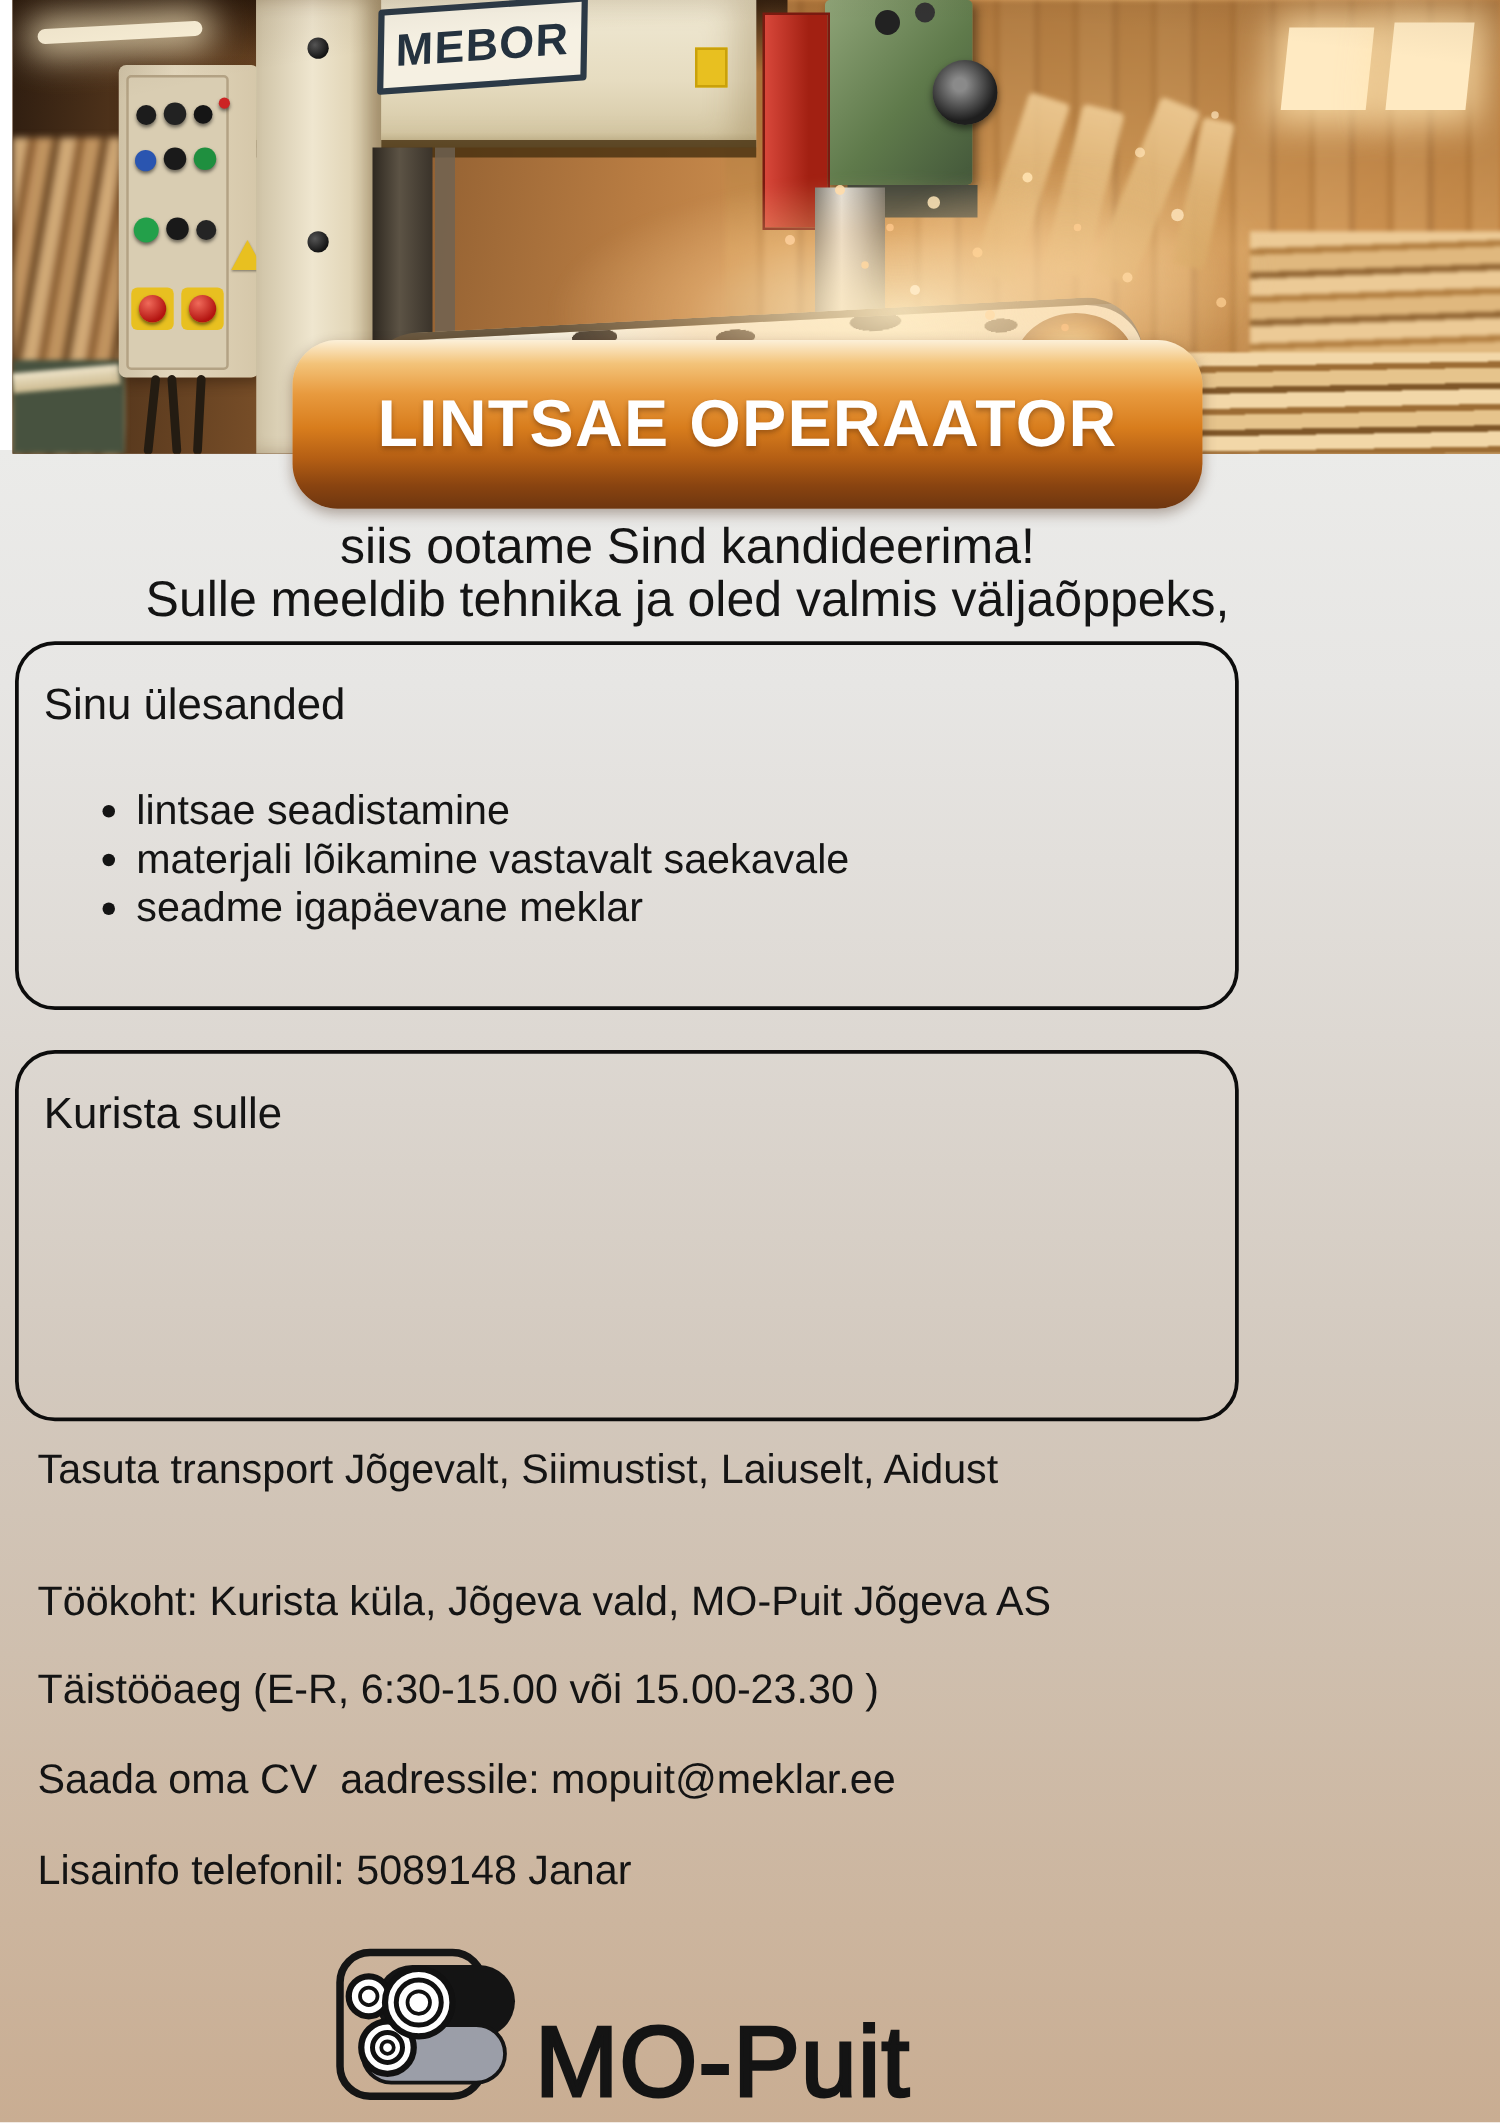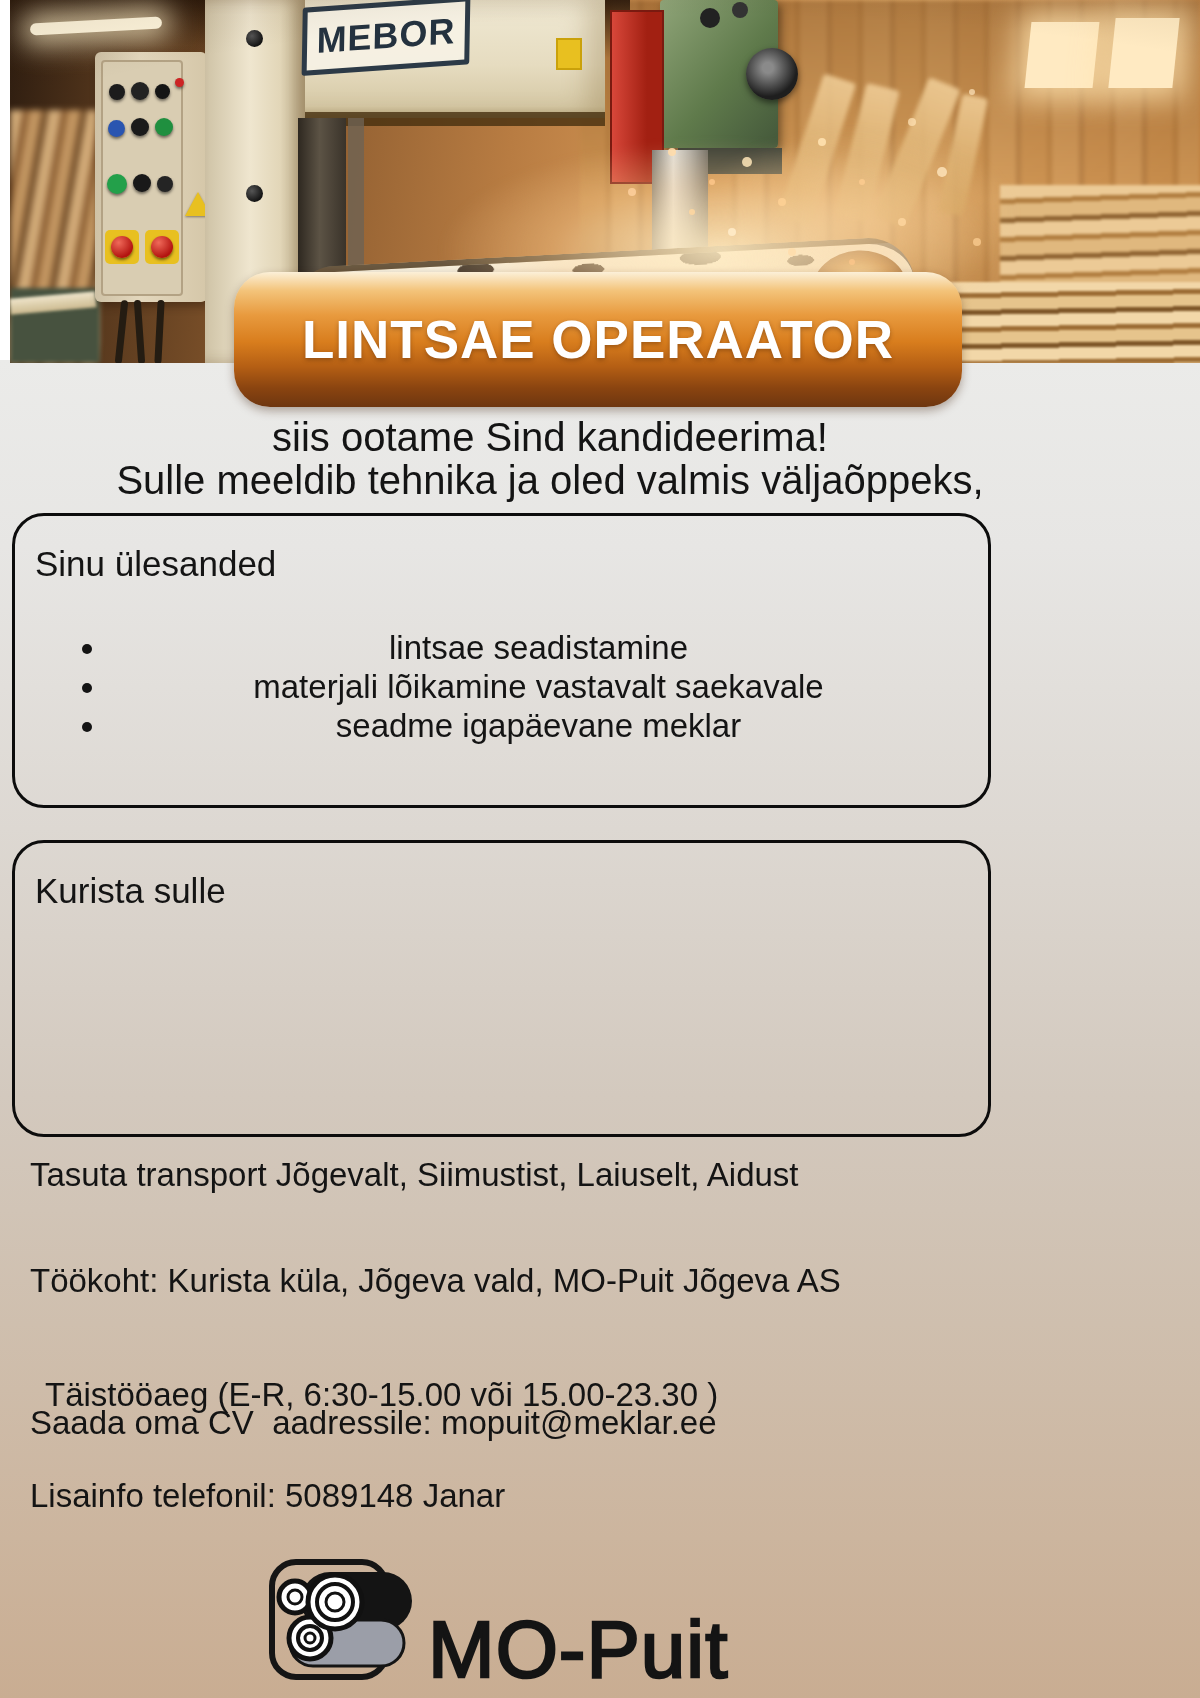--- a/index.html
+++ b/index.html
@@ -144,27 +144,27 @@
     text-shadow:0 2px 4px rgba(90,45,10,.45);}
   
   .intro{position:absolute;left:0;top:416px;width:1100px;text-align:center;
     font-size:40px;line-height:43px;color:#141414;}
   
   .infobox{position:absolute;left:12px;width:979px;border:3px solid #0c0c0c;border-radius:32px;
     box-sizing:border-box;padding:28px 20px 0 20px;background:transparent;}
   .box1{top:513px;height:295px;}
   .box2{top:840px;height:297px;}
   .infobox h2{margin:0;font-size:35px;font-weight:normal;color:#141414;}
-  .infobox ul{margin:44px 0 0 0;padding:0 0 0 74px;text-align:center;}
+  .infobox ul{margin:44px 0 0 0;padding:0 0 0 74px;}
   .infobox li{font-size:33px;line-height:39px;color:#141414;}
   
   .detail{position:absolute;left:30px;font-size:33px;color:#141414;white-space:pre-wrap;text-align:center;}
   .d-transport{top:1156px;}
   .d-workplace{top:1262px;}
-  .d-worktime{top:1376px;margin-left:15px;}
+  .d-worktime{top:1332px;}
   .d-cv{top:1404px;}
   .d-phone{top:1477px;}
   
   .logo-icon{position:absolute;left:265px;top:1556px;width:212px;height:128px;}
   .logo-text{position:absolute;left:428px;top:1604px;font-size:80px;font-weight:normal;
     color:#141414;-webkit-text-stroke:2.5px #141414;letter-spacing:1px;}
 </style>
 </head>
 <body>
 

